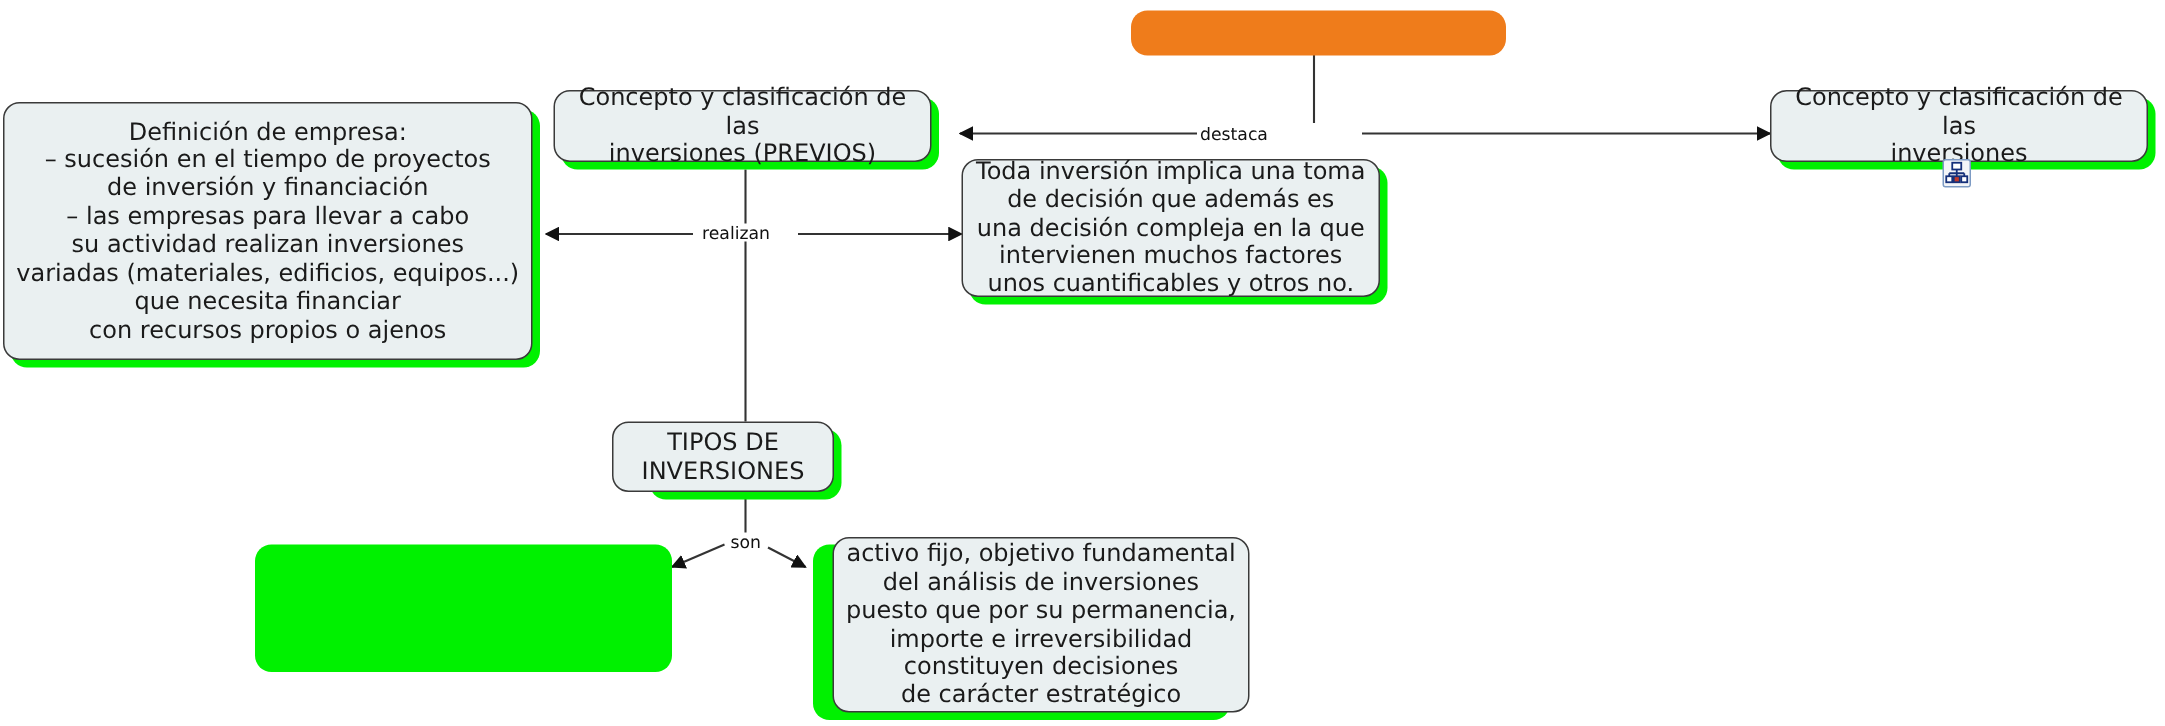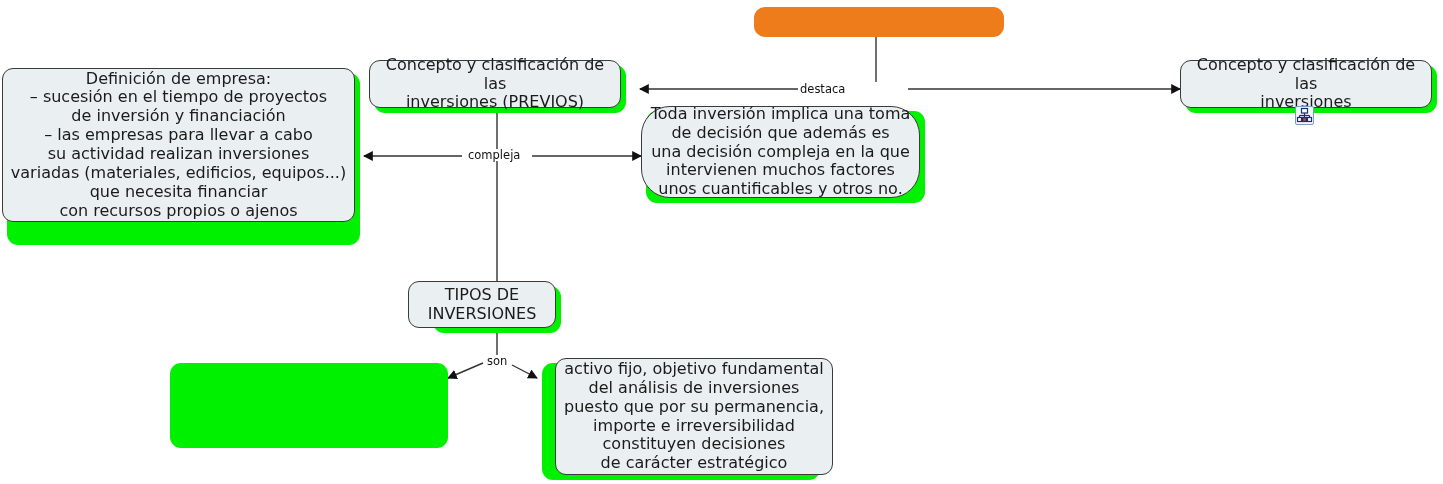--- a/index.html
+++ b/index.html
@@ -107,33 +107,33 @@
 
   <div class="shadow sh-orange" style="left:754px; top:7px; width:250px; height:30px;"></div>
 
   <div class="shadow sh-green" style="left:374px; top:65px; width:252px; height:48px;"></div>
   <div class="node" style="left:369px; top:60px; width:252px; height:48px; font-size:16px;">
     <span class="txt">Concepto y clasificación de las
 inversiones (PREVIOS)</span>
   </div>
 
   <div class="shadow sh-green" style="left:7px; top:73px; width:353px; height:172px;"></div>
-  <div class="node" style="left:2px; top:68px; width:353px; height:154px; font-size:16px;">
+  <div class="node" style="left:2px; top:68px; width:353px; height:172px; font-size:16px;">
     <span class="txt">Definición de empresa:
 – sucesión en el tiempo de proyectos
 de inversión y financiación
 – las empresas para llevar a cabo
 su actividad realizan inversiones
 variadas (materiales, edificios, equipos...)
 que necesita financiar
 con recursos propios o ajenos</span>
   </div>
 
   <div class="shadow sh-green" style="left:646px; top:111px; width:279px; height:92px;"></div>
-  <div class="node" style="left:641px; top:106px; width:279px; height:92px; font-size:16px;border-radius:29px;">
+  <div class="node" style="left:641px; top:106px; width:279px; height:92px; font-size:16px;">
     <span class="txt">Toda inversión implica una toma
 de decisión que además es
 una decisión compleja en la que
 intervienen muchos factores
 unos cuantificables y otros no.</span>
   </div>
 
   <div class="shadow sh-green" style="left:1185px; top:65px; width:252px; height:48px;"></div>
   <div class="node" style="left:1180px; top:60px; width:252px; height:48px; font-size:16px;">
     <span class="txt">Concepto y clasificación de las
@@ -166,17 +166,17 @@
     <span class="txt">activo fijo, objetivo fundamental
 del análisis de inversiones
 puesto que por su permanencia,
 importe e irreversibilidad
 constituyen decisiones
 de carácter estratégico</span>
   </div>
 
   <div class="edge-label" style="left:798px; top:83px;">destaca</div>
 
-  <div class="edge-label" style="left:466px; top:149px;">compleja</div>
+  <div class="edge-label" style="left:466px; top:149px;">realizan</div>
 
   <div class="edge-label" style="left:485px; top:355px;">son</div>
 
 </div>
 
 </body></html>

